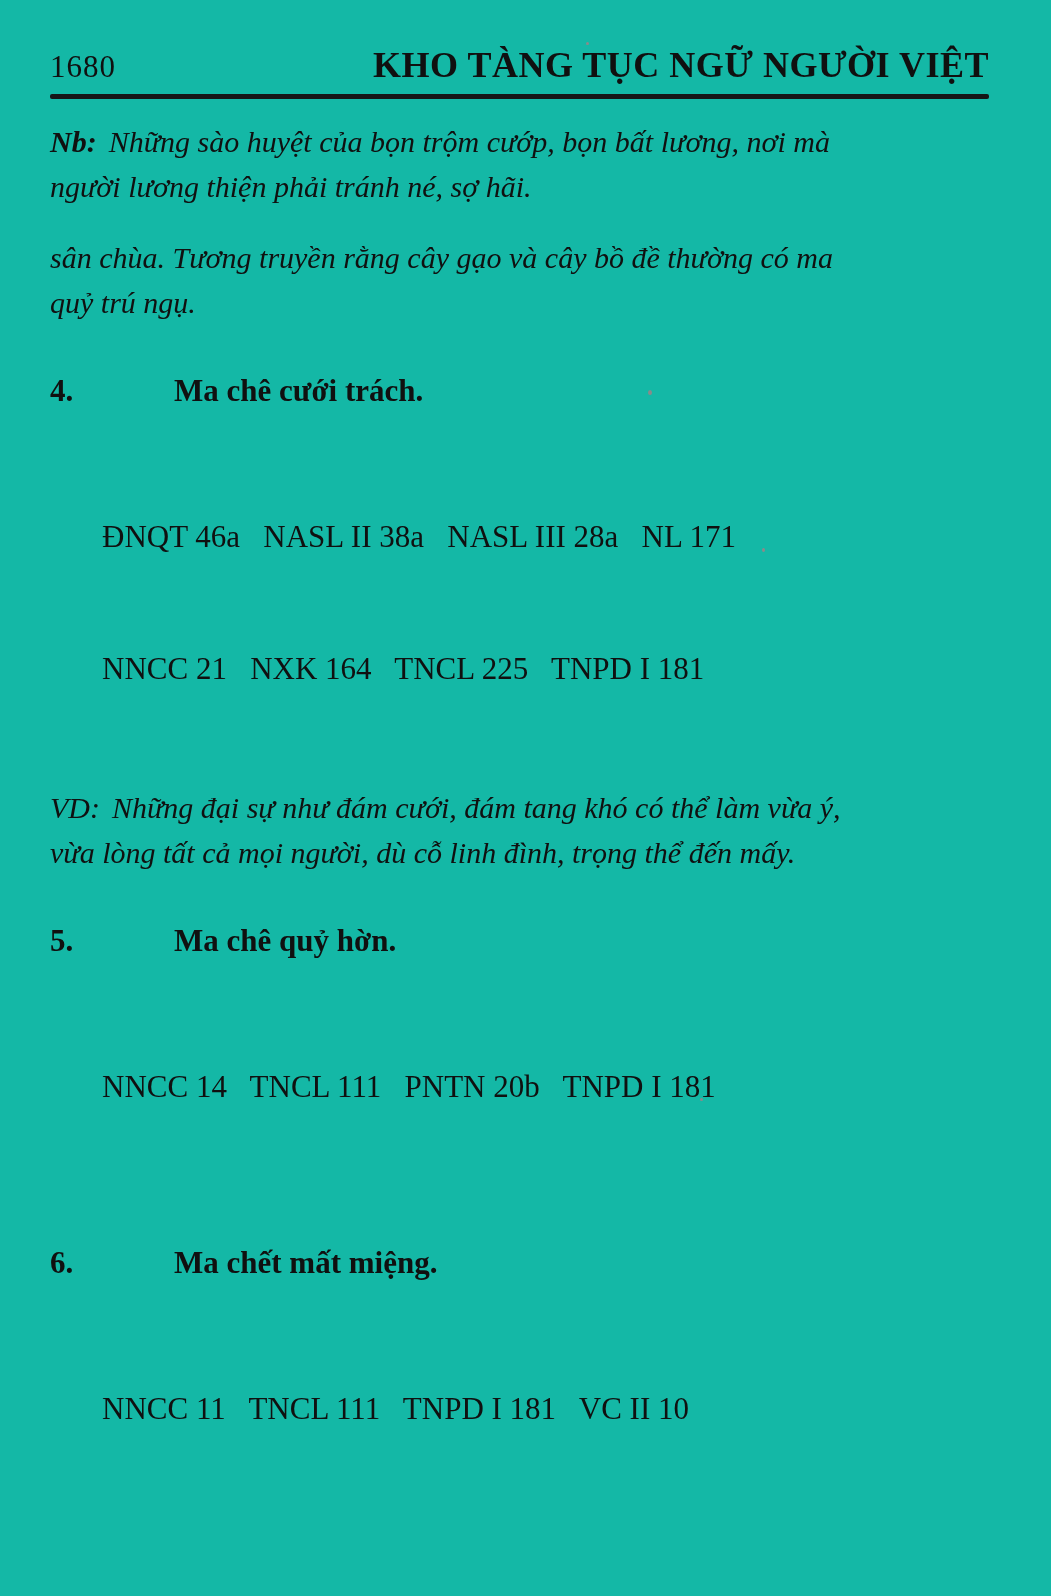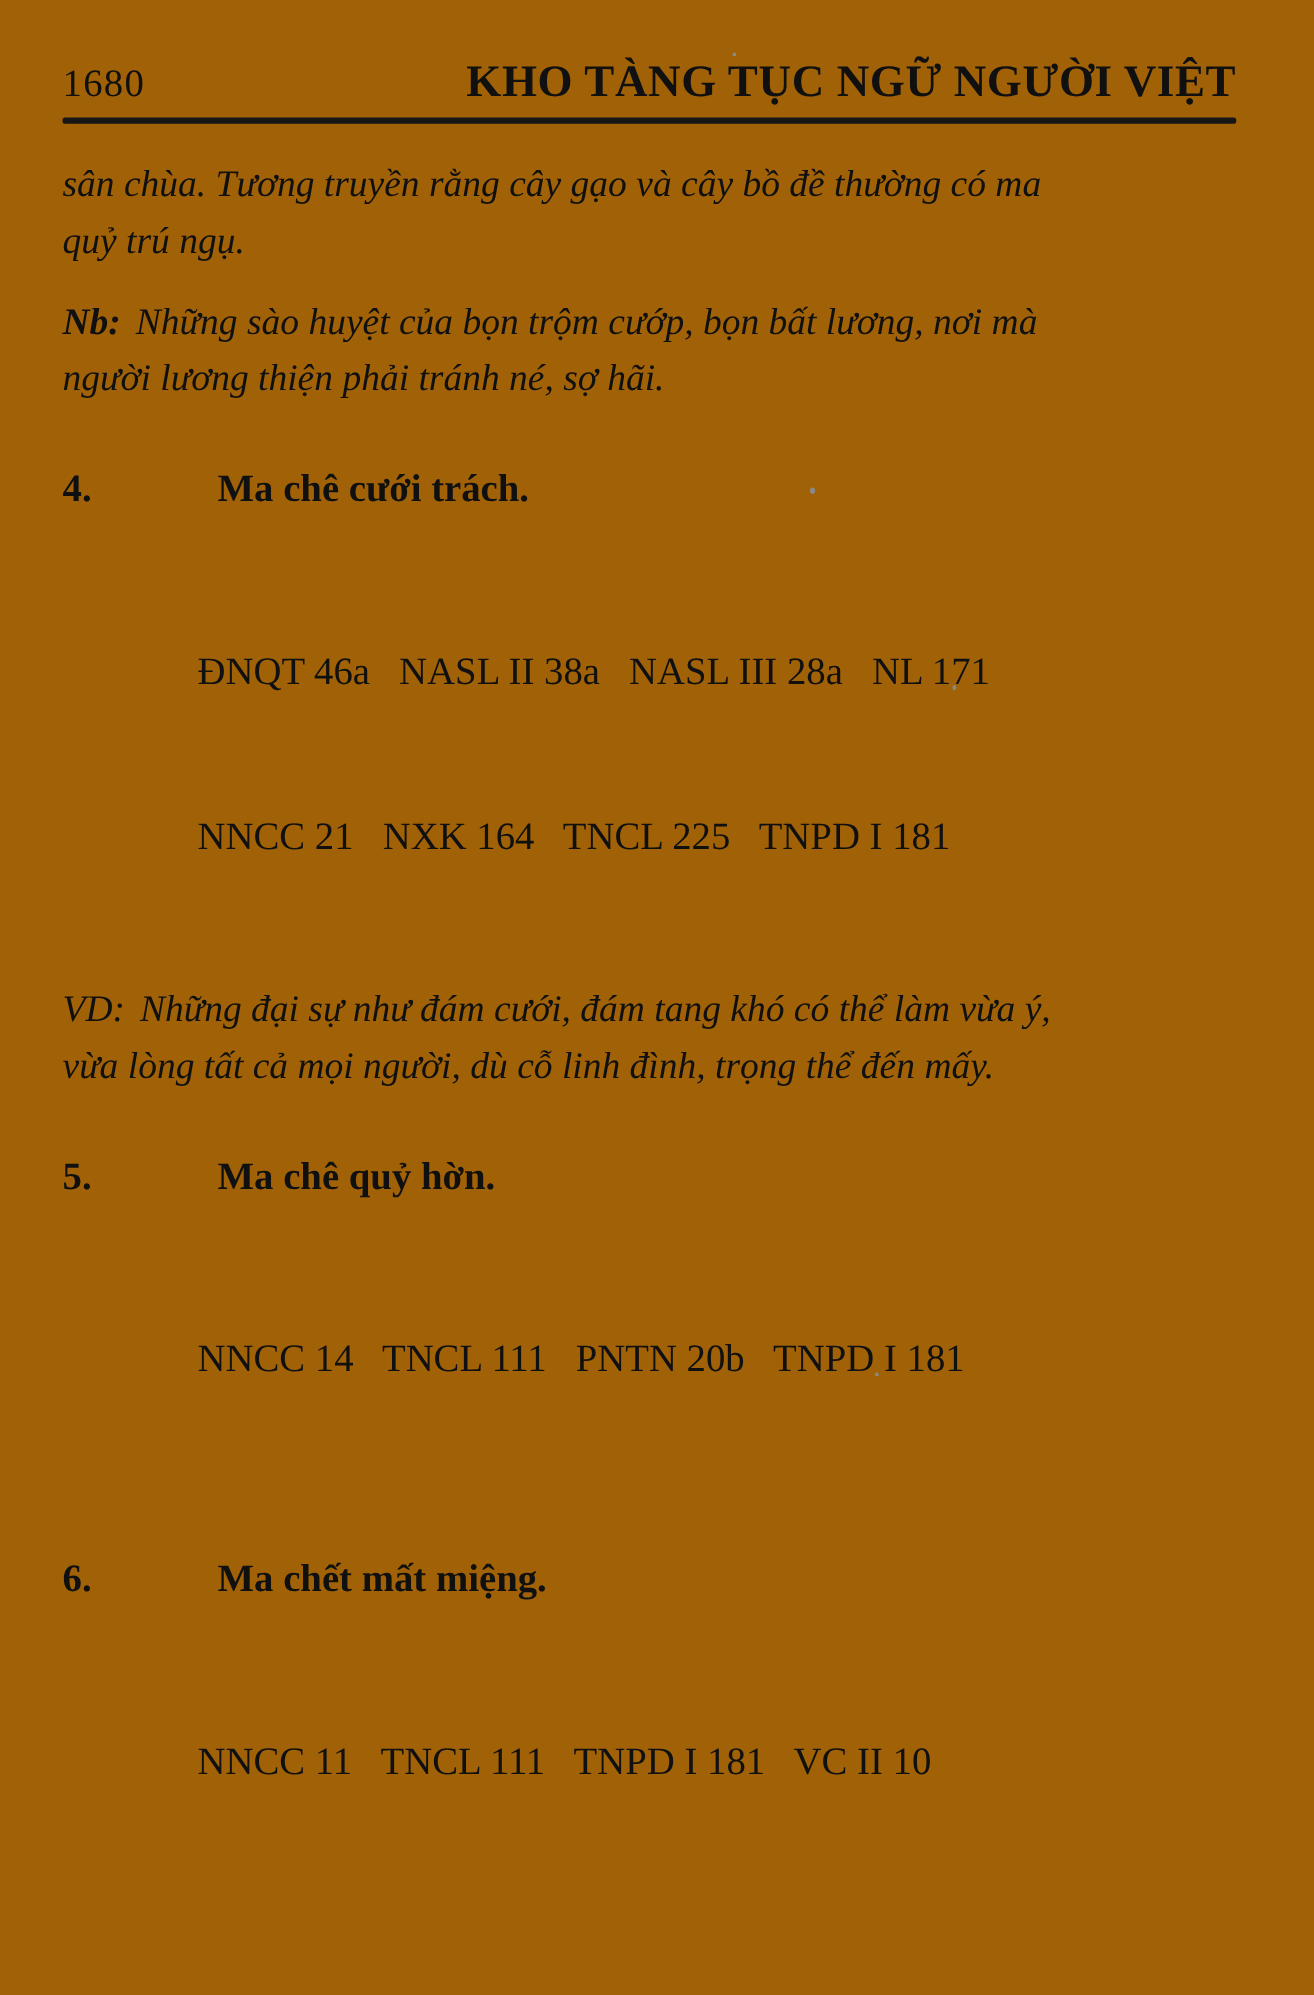--- a/index.html
+++ b/index.html
@@ -6,21 +6,21 @@
     margin: 0;
     padding: 0;
     background: #ffffff;
   }
   .page {
     position: relative;
     width: 1051px;
     height: 1596px;
     box-sizing: border-box;
     padding: 44px 62px 0 50px;
-    background: #a16207;
+    background: #14b8a6;
     color: #101010;
     font-family: "Liberation Serif", "DejaVu Serif", serif;
     overflow: hidden;
   }
   
   .page-header {
     display: flex;
     justify-content: space-between;
     align-items: baseline;
   }
@@ -33,21 +33,21 @@
     font-weight: bold;
     letter-spacing: 0.5px;
   }
   .header-rule {
     height: 5px;
     background: #161616;
     margin-top: 8px;
     border-radius: 2px;
   }
   
-  .content { margin-left: 108px; }
+  .content { margin-left: 52px; }
   .para {
     margin: 0;
     font-size: 30px;
     line-height: 45px;
     max-width: 822px;
   }
   .italic { font-style: italic; }
   .bold-italic { font-style: italic; font-weight: bold; }
   .intro-para { margin-top: 26px; }
   .nb-para { margin-top: 20px; }
@@ -91,23 +91,23 @@
 <body>
 
 <div class="page">
 
   <div class="page-header">
     <span class="page-number">1680</span>
     <span class="book-title">KHO TÀNG TỤC NGỮ NGƯỜI VIỆT</span>
   </div>
   <div class="header-rule"></div>
 
+  <p class="para italic content nb-para"><span class="bold-italic label-gap">Nb:</span><span>Những sào huyệt của bọn trộm cướp, bọn bất lương, nơi mà người lương thiện phải tránh né, sợ hãi.</span></p>
+
   <p class="para italic content intro-para">sân chùa. Tương truyền rằng cây gạo và cây bồ đề thường có ma quỷ trú ngụ.</p>
-
-  <p class="para italic content nb-para"><span class="bold-italic label-gap">Nb:</span><span>Những sào huyệt của bọn trộm cướp, bọn bất lương, nơi mà người lương thiện phải tránh né, sợ hãi.</span></p>
 
   <section class="entry">
     <div class="entry-head">
       <span class="entry-number">4.</span>
       <h3 class="entry-title">Ma chê cưới trách.</h3>
     </div>
     <div class="content refs">
       <div class="ref-line">ĐNQT 46a   NASL II 38a   NASL III 28a   NL 171</div>
       <div class="ref-line">NNCC 21   NXK 164   TNCL 225   TNPD I 181</div>
     </div>

